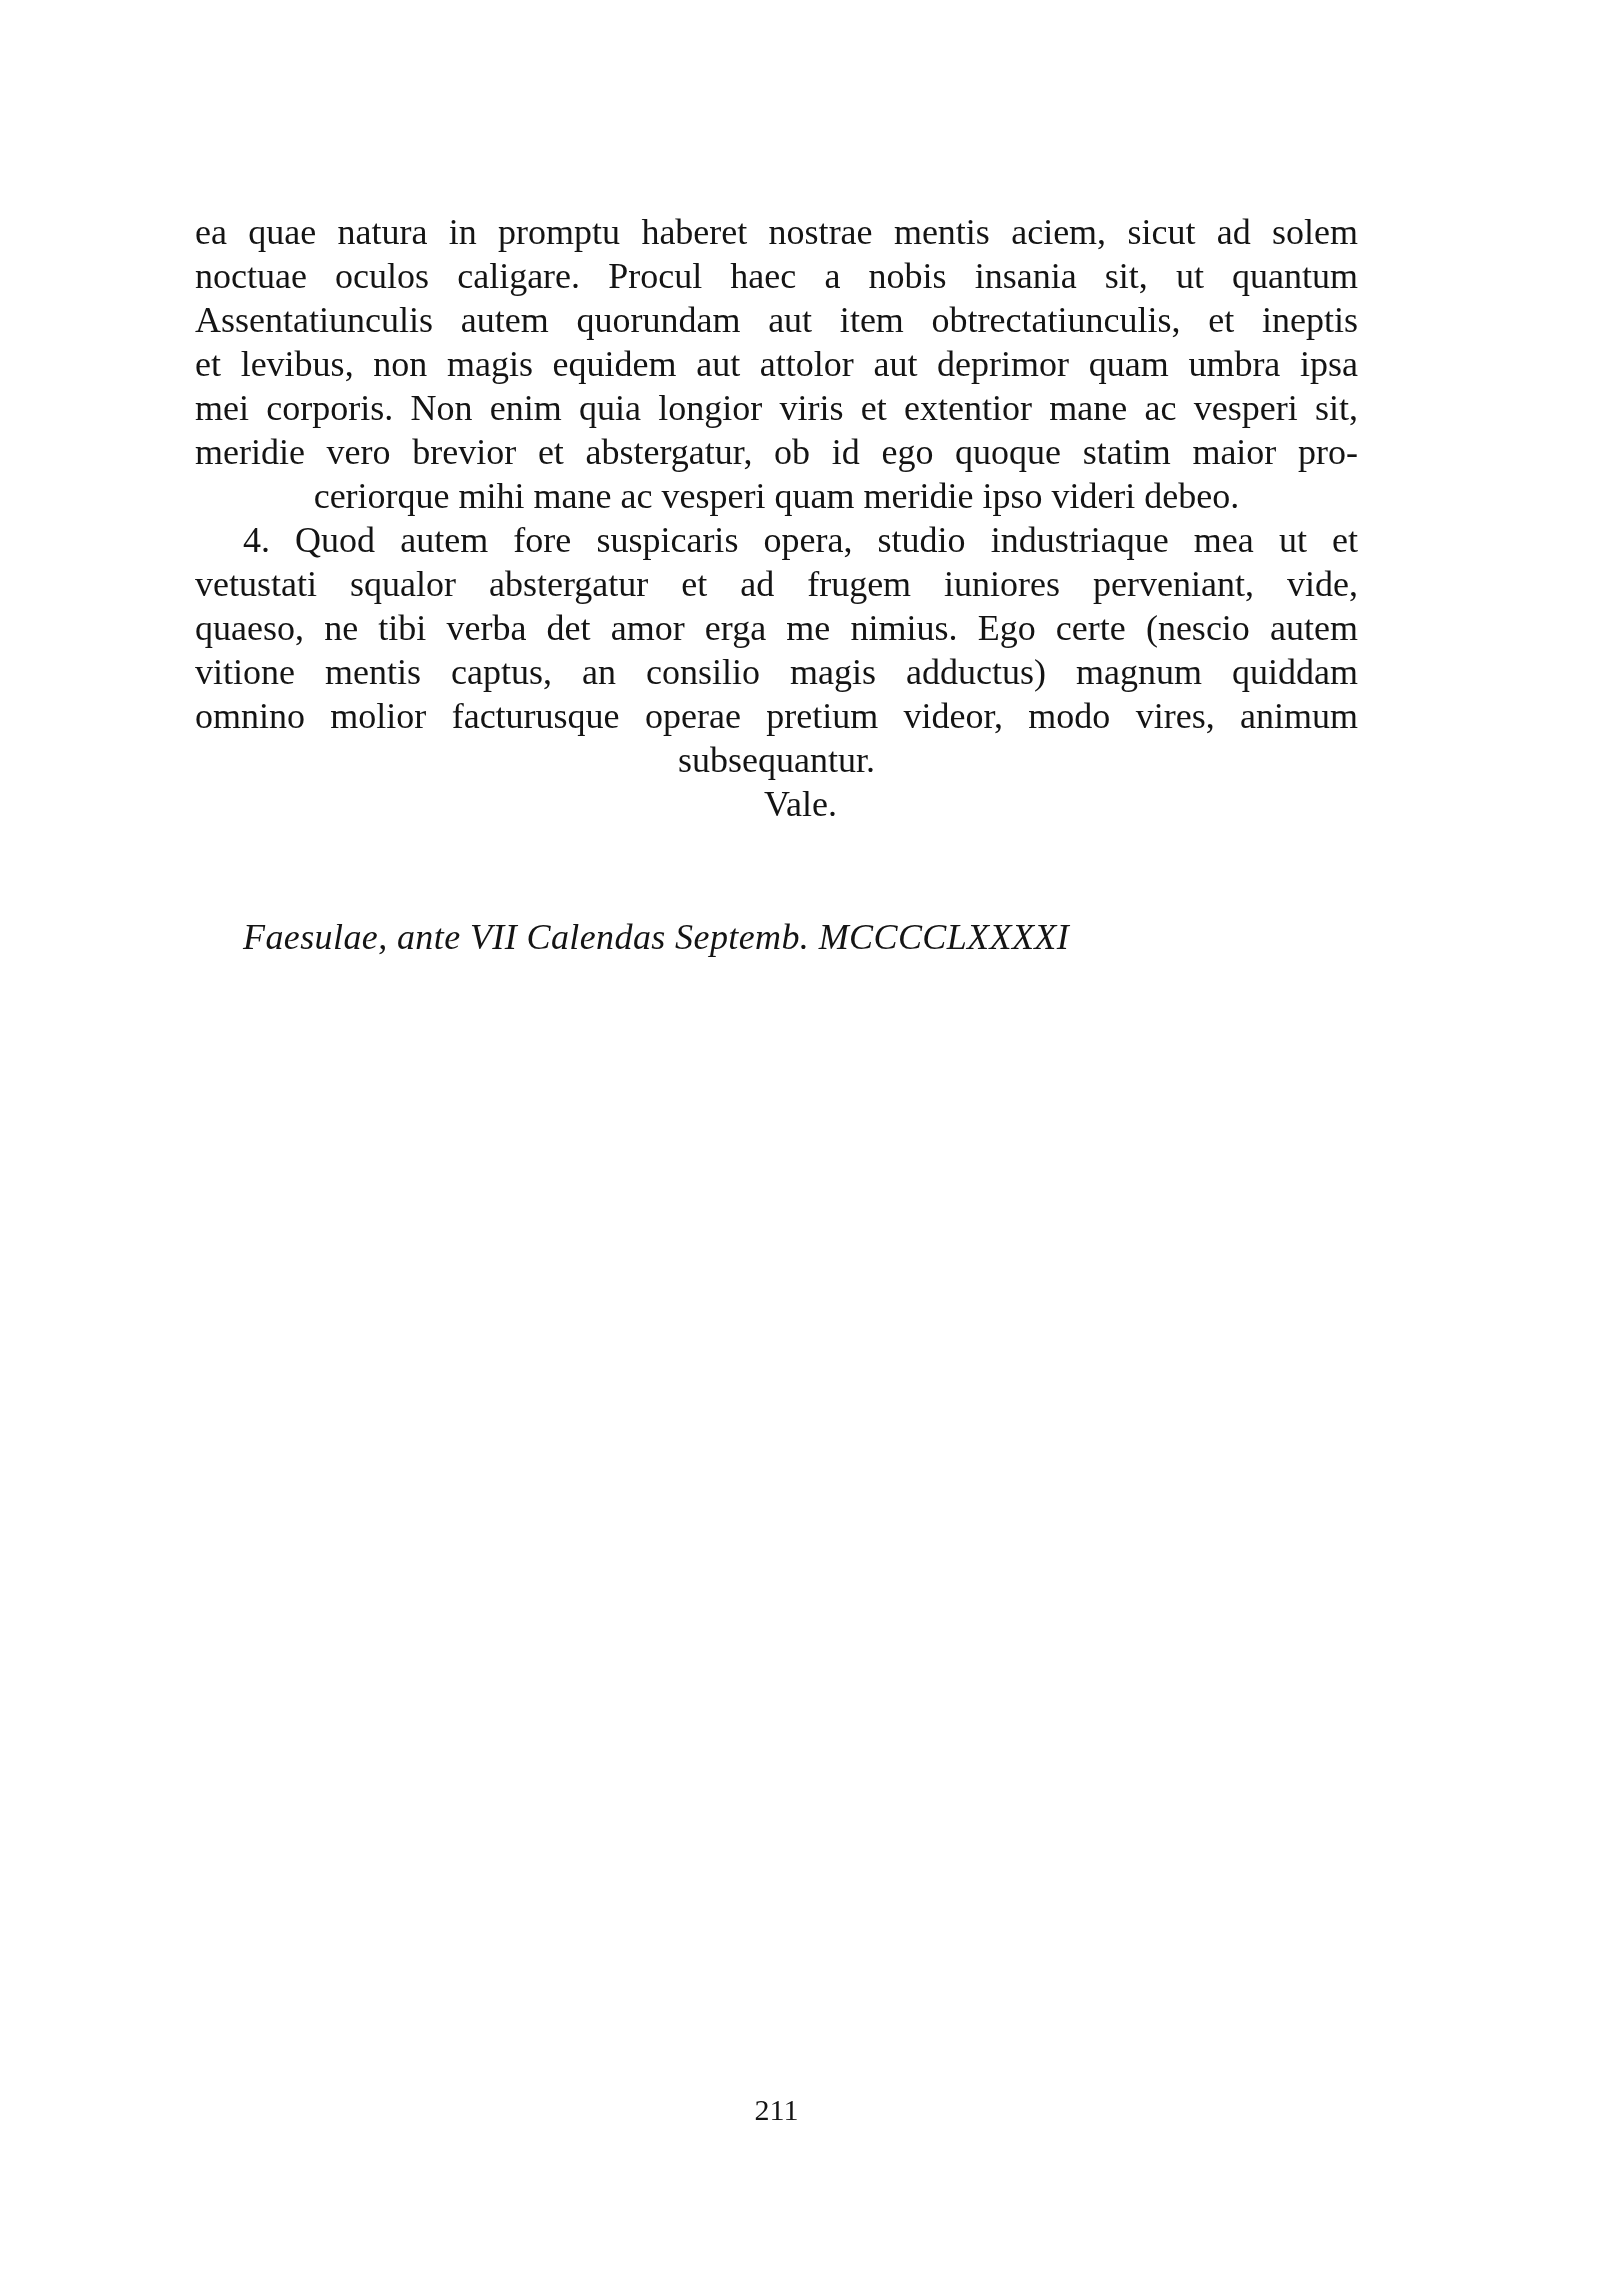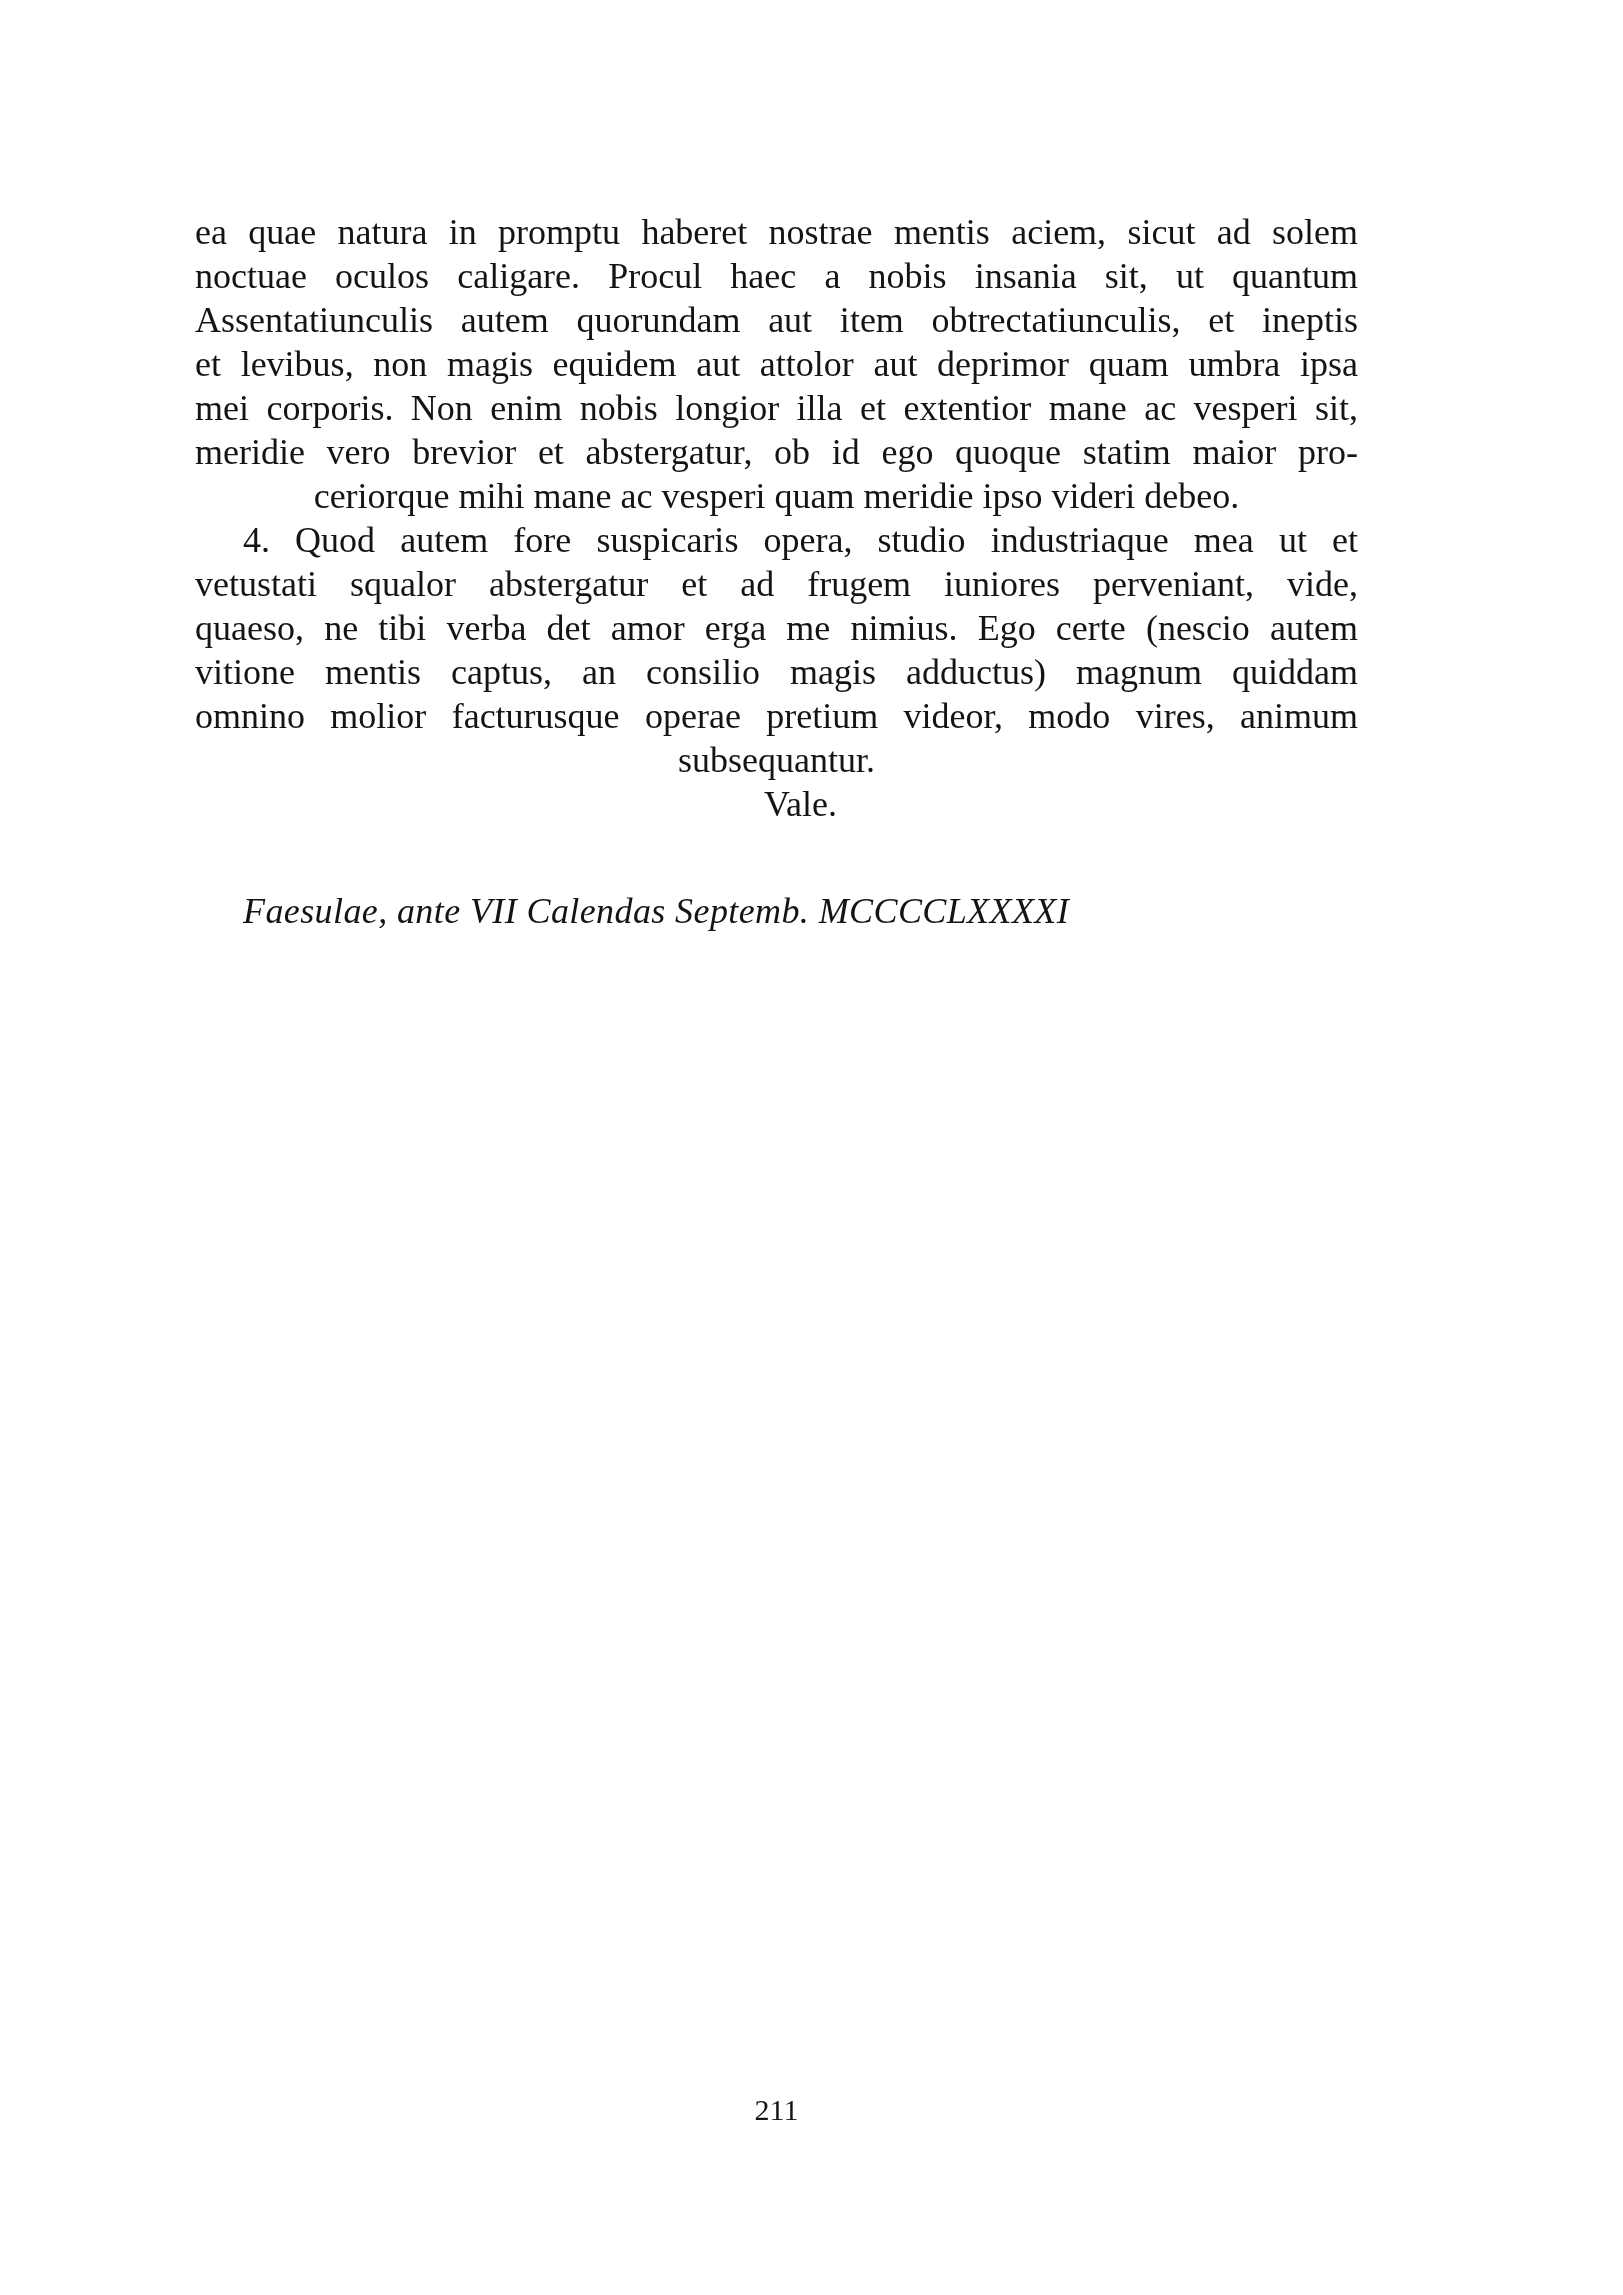--- a/index.html
+++ b/index.html
@@ -29,21 +29,21 @@
     text-align: center;
   }
   .line.justify {
     text-align: justify;
     text-align-last: justify;
   }
   .line.indent {
     text-indent: 48px;
   }
   .dateline {
-    margin-top: 63px;
+    margin-top: 89px;
     font-size: 36px;
     line-height: 44px;
     font-style: italic;
     text-indent: 48px;
     letter-spacing: 0.4px;
   }
   .folio {
     position: absolute;
     left: 195px;
     top: 2089px;
@@ -56,21 +56,21 @@
 </head>
 <body>
 
 <div class="page">
   <div class="text-block">
     <div id="lines-container">
         <div class="line justify">ea quae natura in promptu haberet nostrae mentis aciem, sicut ad solem</div>
         <div class="line justify">noctuae oculos caligare. Procul haec a nobis insania sit, ut quantum</div>
         <div class="line justify">Assentatiunculis autem quorundam aut item obtrectatiunculis, et ineptis</div>
         <div class="line justify">et levibus, non magis equidem aut attolor aut deprimor quam umbra ipsa</div>
-        <div class="line justify">mei corporis. Non enim nobis longior illa et extentior mane ac vesperi sit,</div>
+        <div class="line justify">mei corporis. Non enim quia longior viris et extentior mane ac vesperi sit,</div>
         <div class="line justify">meridie vero brevior et abstergatur, ob id ego quoque statim maior pro-</div>
         <div class="line">ceriorque mihi mane ac vesperi quam meridie ipso videri debeo.</div>
         <div class="line justify indent">4. Quod autem fore suspicaris opera, studio industriaque mea ut et</div>
         <div class="line justify">vetustati squalor abstergatur et ad frugem iuniores perveniant, vide,</div>
         <div class="line justify">quaeso, ne tibi verba det amor erga me nimius. Ego certe (nescio autem</div>
         <div class="line justify">vitione mentis captus, an consilio magis adductus) magnum quiddam</div>
         <div class="line justify">omnino molior facturusque operae pretium videor, modo vires, animum</div>
         <div class="line">subsequantur.</div>
         <div class="line indent">Vale.</div>
       </div>

